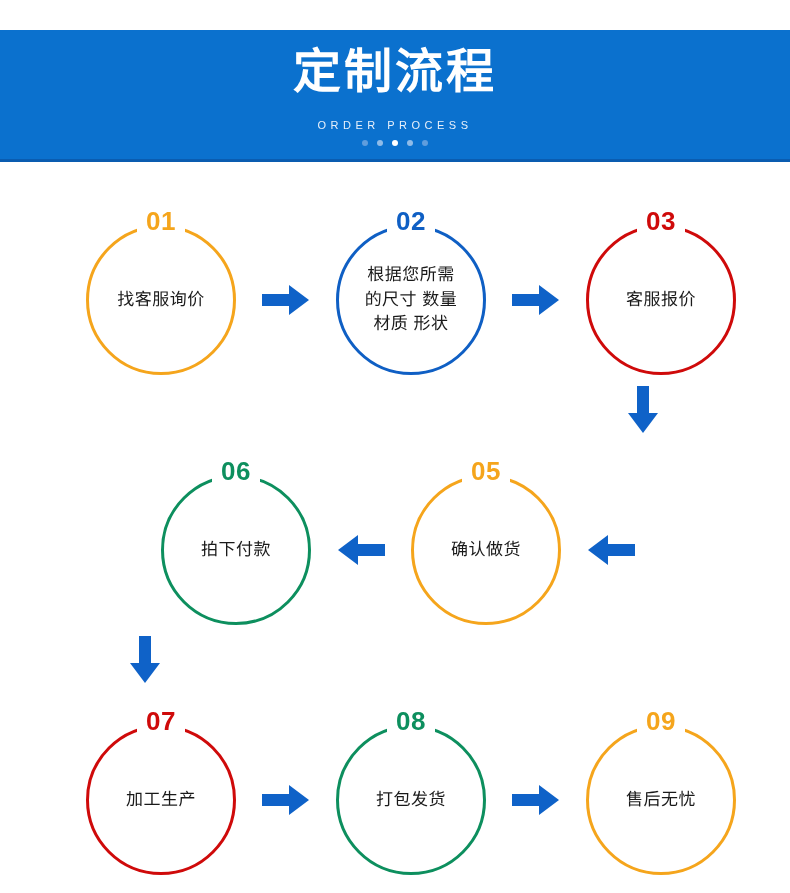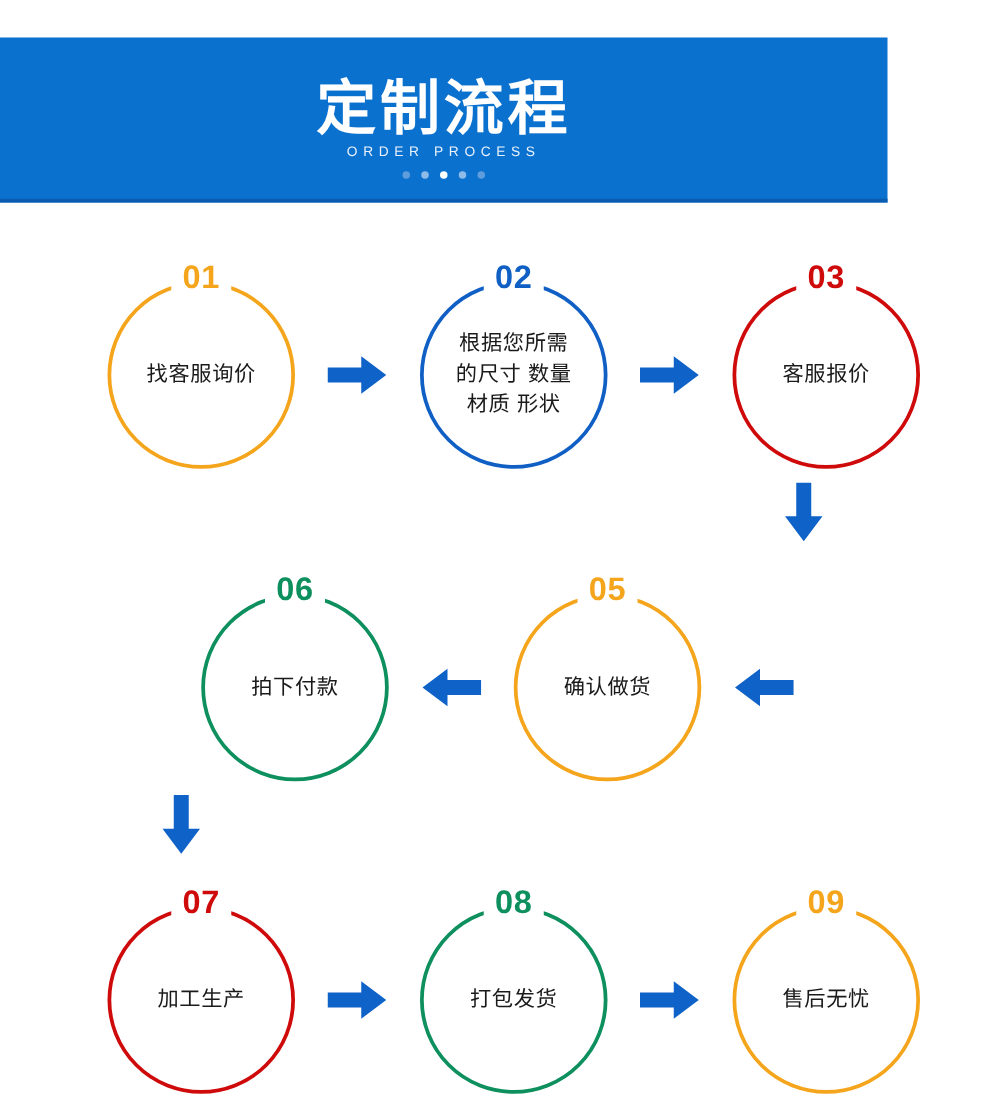--- a/index.html
+++ b/index.html
@@ -18,43 +18,43 @@
     width: 790px;
     height: 893px;
     background: #ffffff;
   }
 
   
   .banner {
     position: absolute;
     left: 0;
     top: 30px;
-    width: 710px;
+    width: 790px;
     height: 132px;
     background: #0b71ce;
     border-bottom: 3px solid #0a5cb0;
     display: flex;
     flex-direction: column;
     align-items: center;
-    justify-content: center;
+    justify-content: flex-start;
     padding-top: 14px;
   }
 
   .banner-title {
     color: #ffffff;
     font-size: 48px;
     font-weight: bold;
     letter-spacing: 3px;
     line-height: 1.15;
     text-align: center;
     white-space: nowrap;
   }
 
   .banner-subtitle {
-    margin-top: 0;
+    margin-top: 20px;
     color: #e7f0fb;
     font-size: 11px;
     letter-spacing: 4.5px;
     text-align: center;
     white-space: nowrap;
   }
 
   .dot-row {
     margin-top: 9px;
     display: flex;

